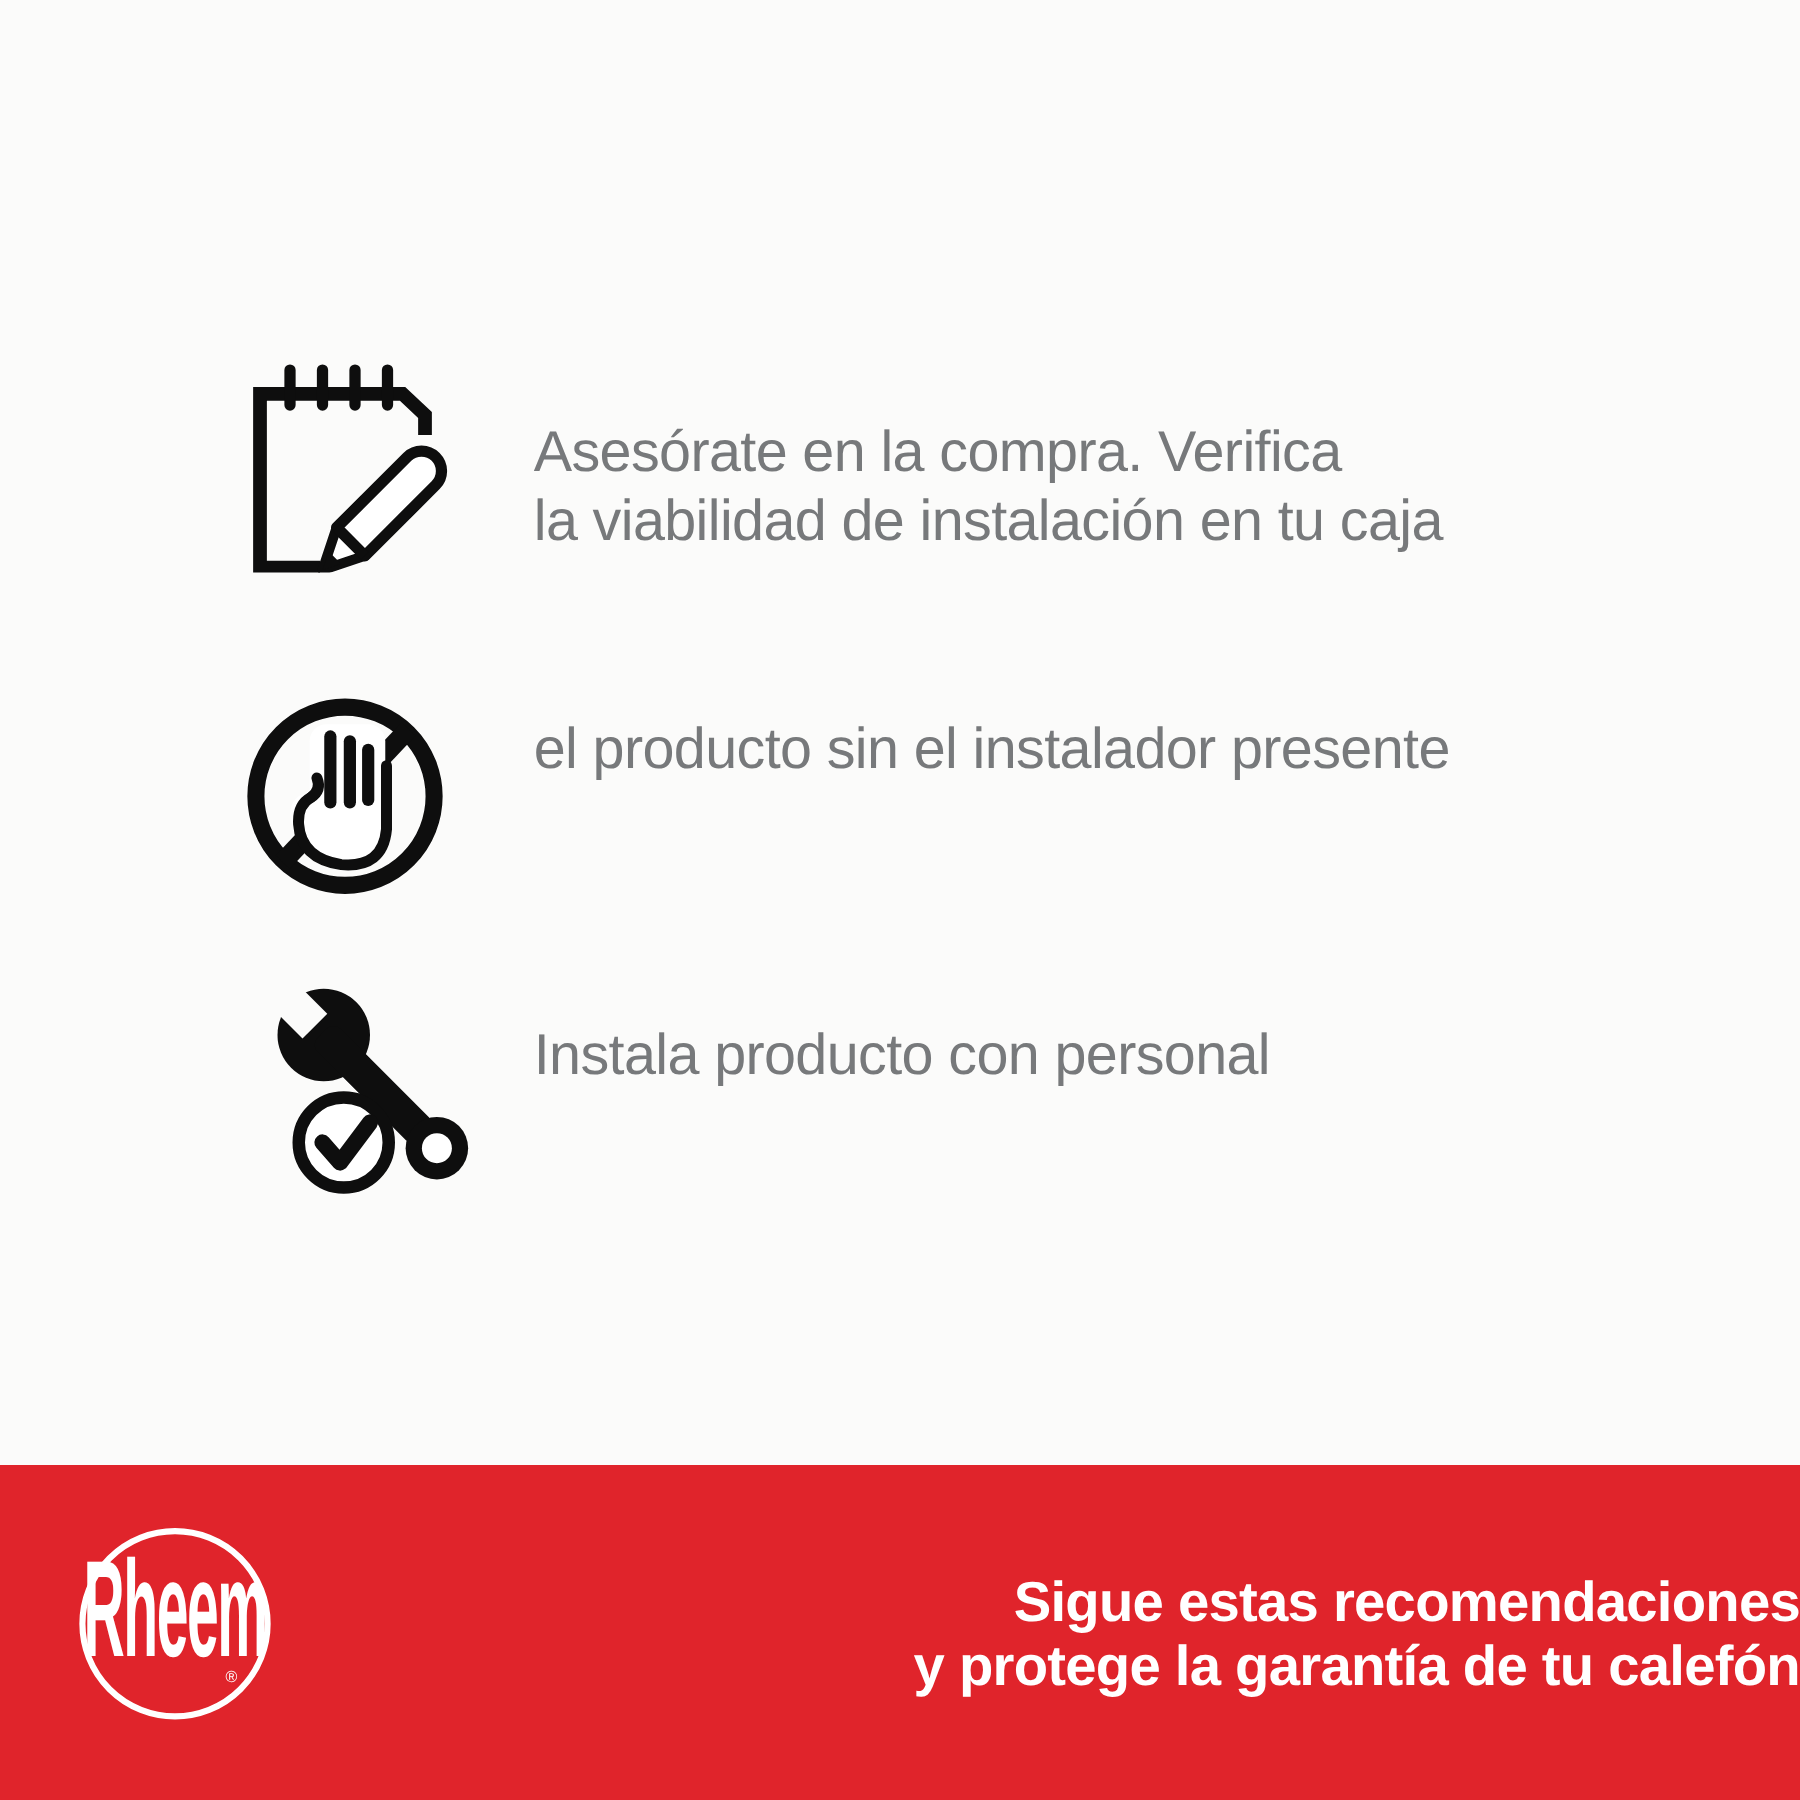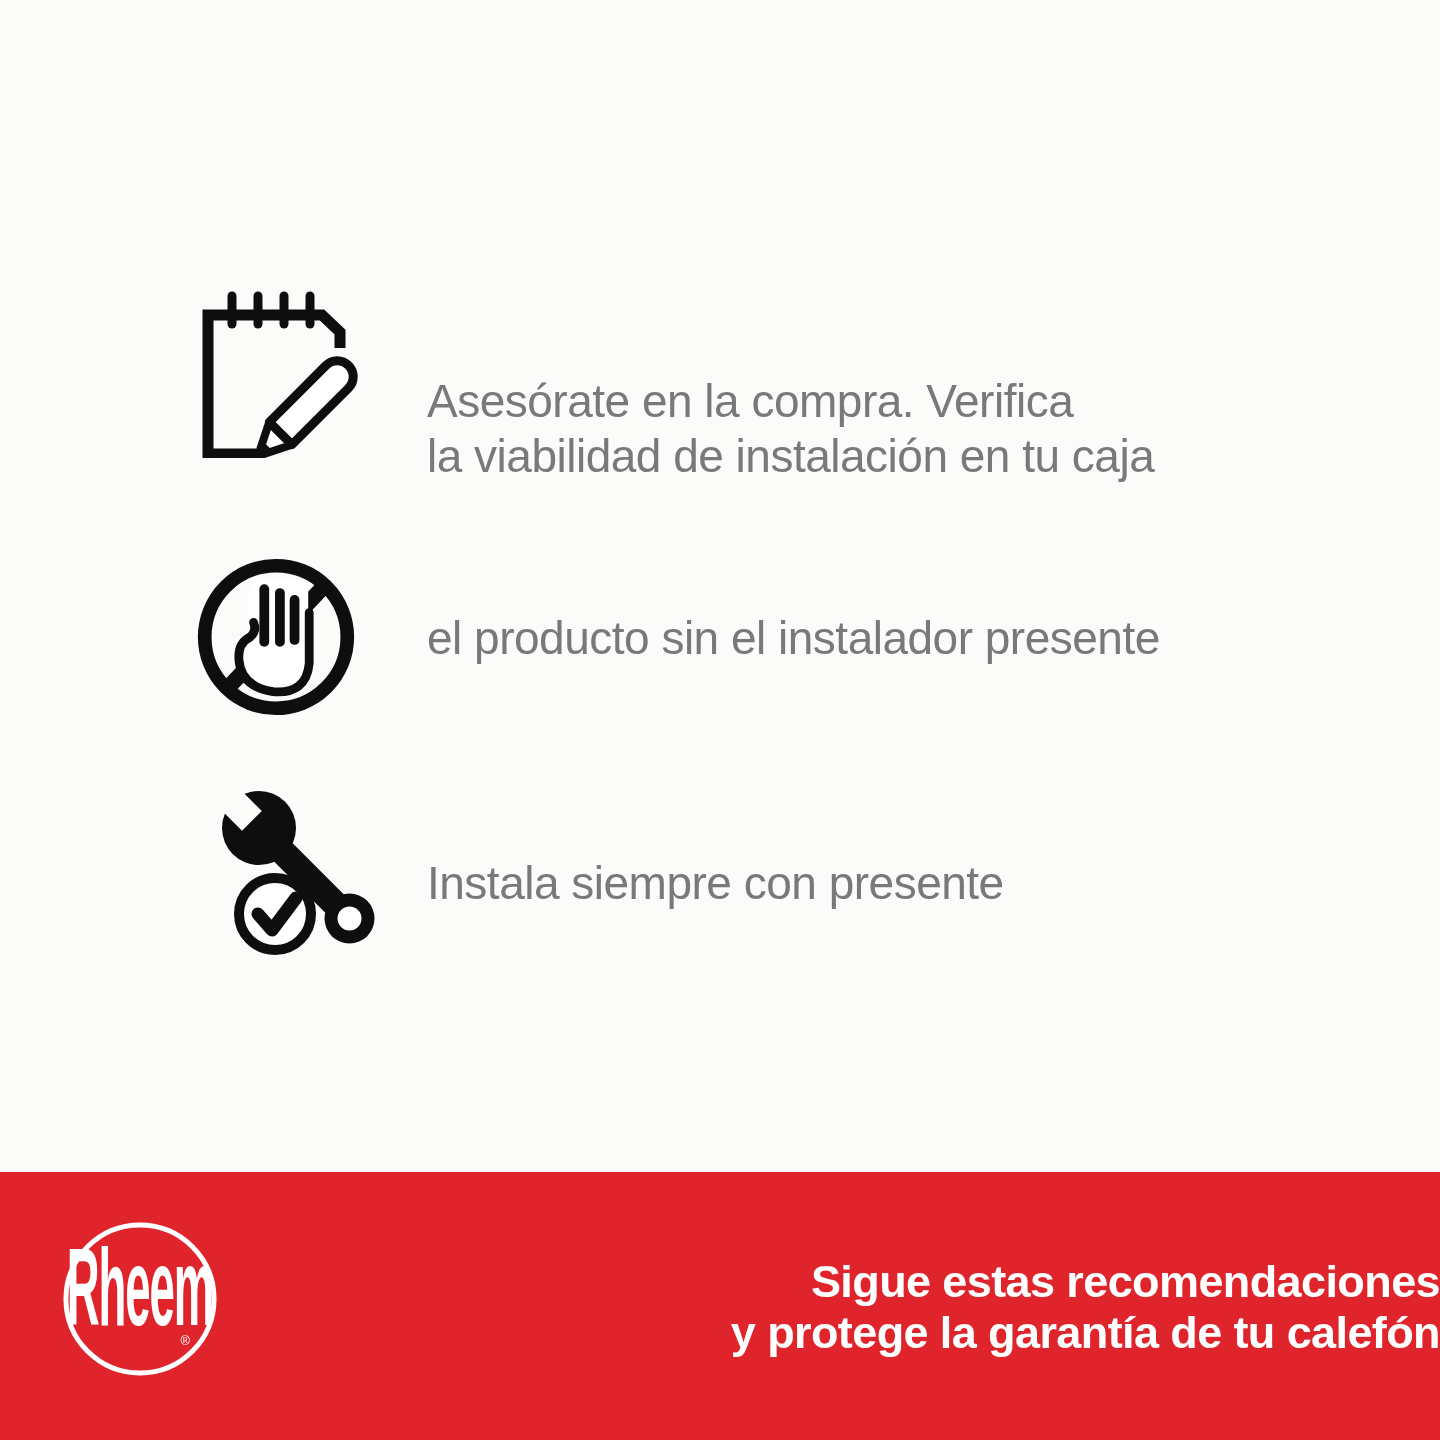--- a/index.html
+++ b/index.html
@@ -24,21 +24,20 @@
   .whitefill{fill:var(--white)}
 
   .tip-text{
     position:absolute;
     left:427px;
     font-size:46px;
     line-height:55px;
     letter-spacing:-0.5px;
     color:var(--text_gray);
     white-space:nowrap;
-    margin-top:40px;
   }
   .tip-text.t1{top:334px}
   .tip-text.t2{top:571px}
   .tip-text.t3{top:816px}
 
   .footer-band{
     position:absolute;
     left:0;top:1172px;
     width:1440px;height:268px;
     background:var(--band_red);
@@ -117,21 +116,21 @@
     <circle cx="48" cy="42" r="37" class="ink"></circle>
     <rect x="34" y="-16" width="28" height="48" class="paper"></rect>
     <rect x="35" y="40" width="26" height="116" rx="8" class="ink"></rect>
     <circle cx="48" cy="170" r="25" class="ink"></circle>
     <circle cx="48" cy="170" r="12" class="whitefill"></circle>
   </g>
   <circle cx="64" cy="128" r="36" class="whitefill stroke-ink" stroke-width="10"></circle>
   <path d="M47,128 L61,144 L85,112" fill="none" class="stroke-ink" stroke-width="13" stroke-linecap="round" stroke-linejoin="round"></path>
 </svg>
 <div class="tip-text t3">
-  <div>Instala siempre con presente</div>
+  <div>Instala producto con personal</div>
 </div>
 
 <div class="footer-band">
   <svg class="rheem-logo" viewBox="0 0 160 160">
     <circle cx="80" cy="80" r="75" fill="none" stroke="#FFFFFF" stroke-width="5"></circle>
     <text class="rheem-word" transform="translate(80,106) scale(0.77,1.85)" font-size="60" letter-spacing="-1.5" text-anchor="middle">Rheem</text>
     <text x="121" y="127" font-size="13" fill="#FFFFFF">®</text>
   </svg>
   <div class="footer-text">
     <div>Sigue estas recomendaciones</div>

